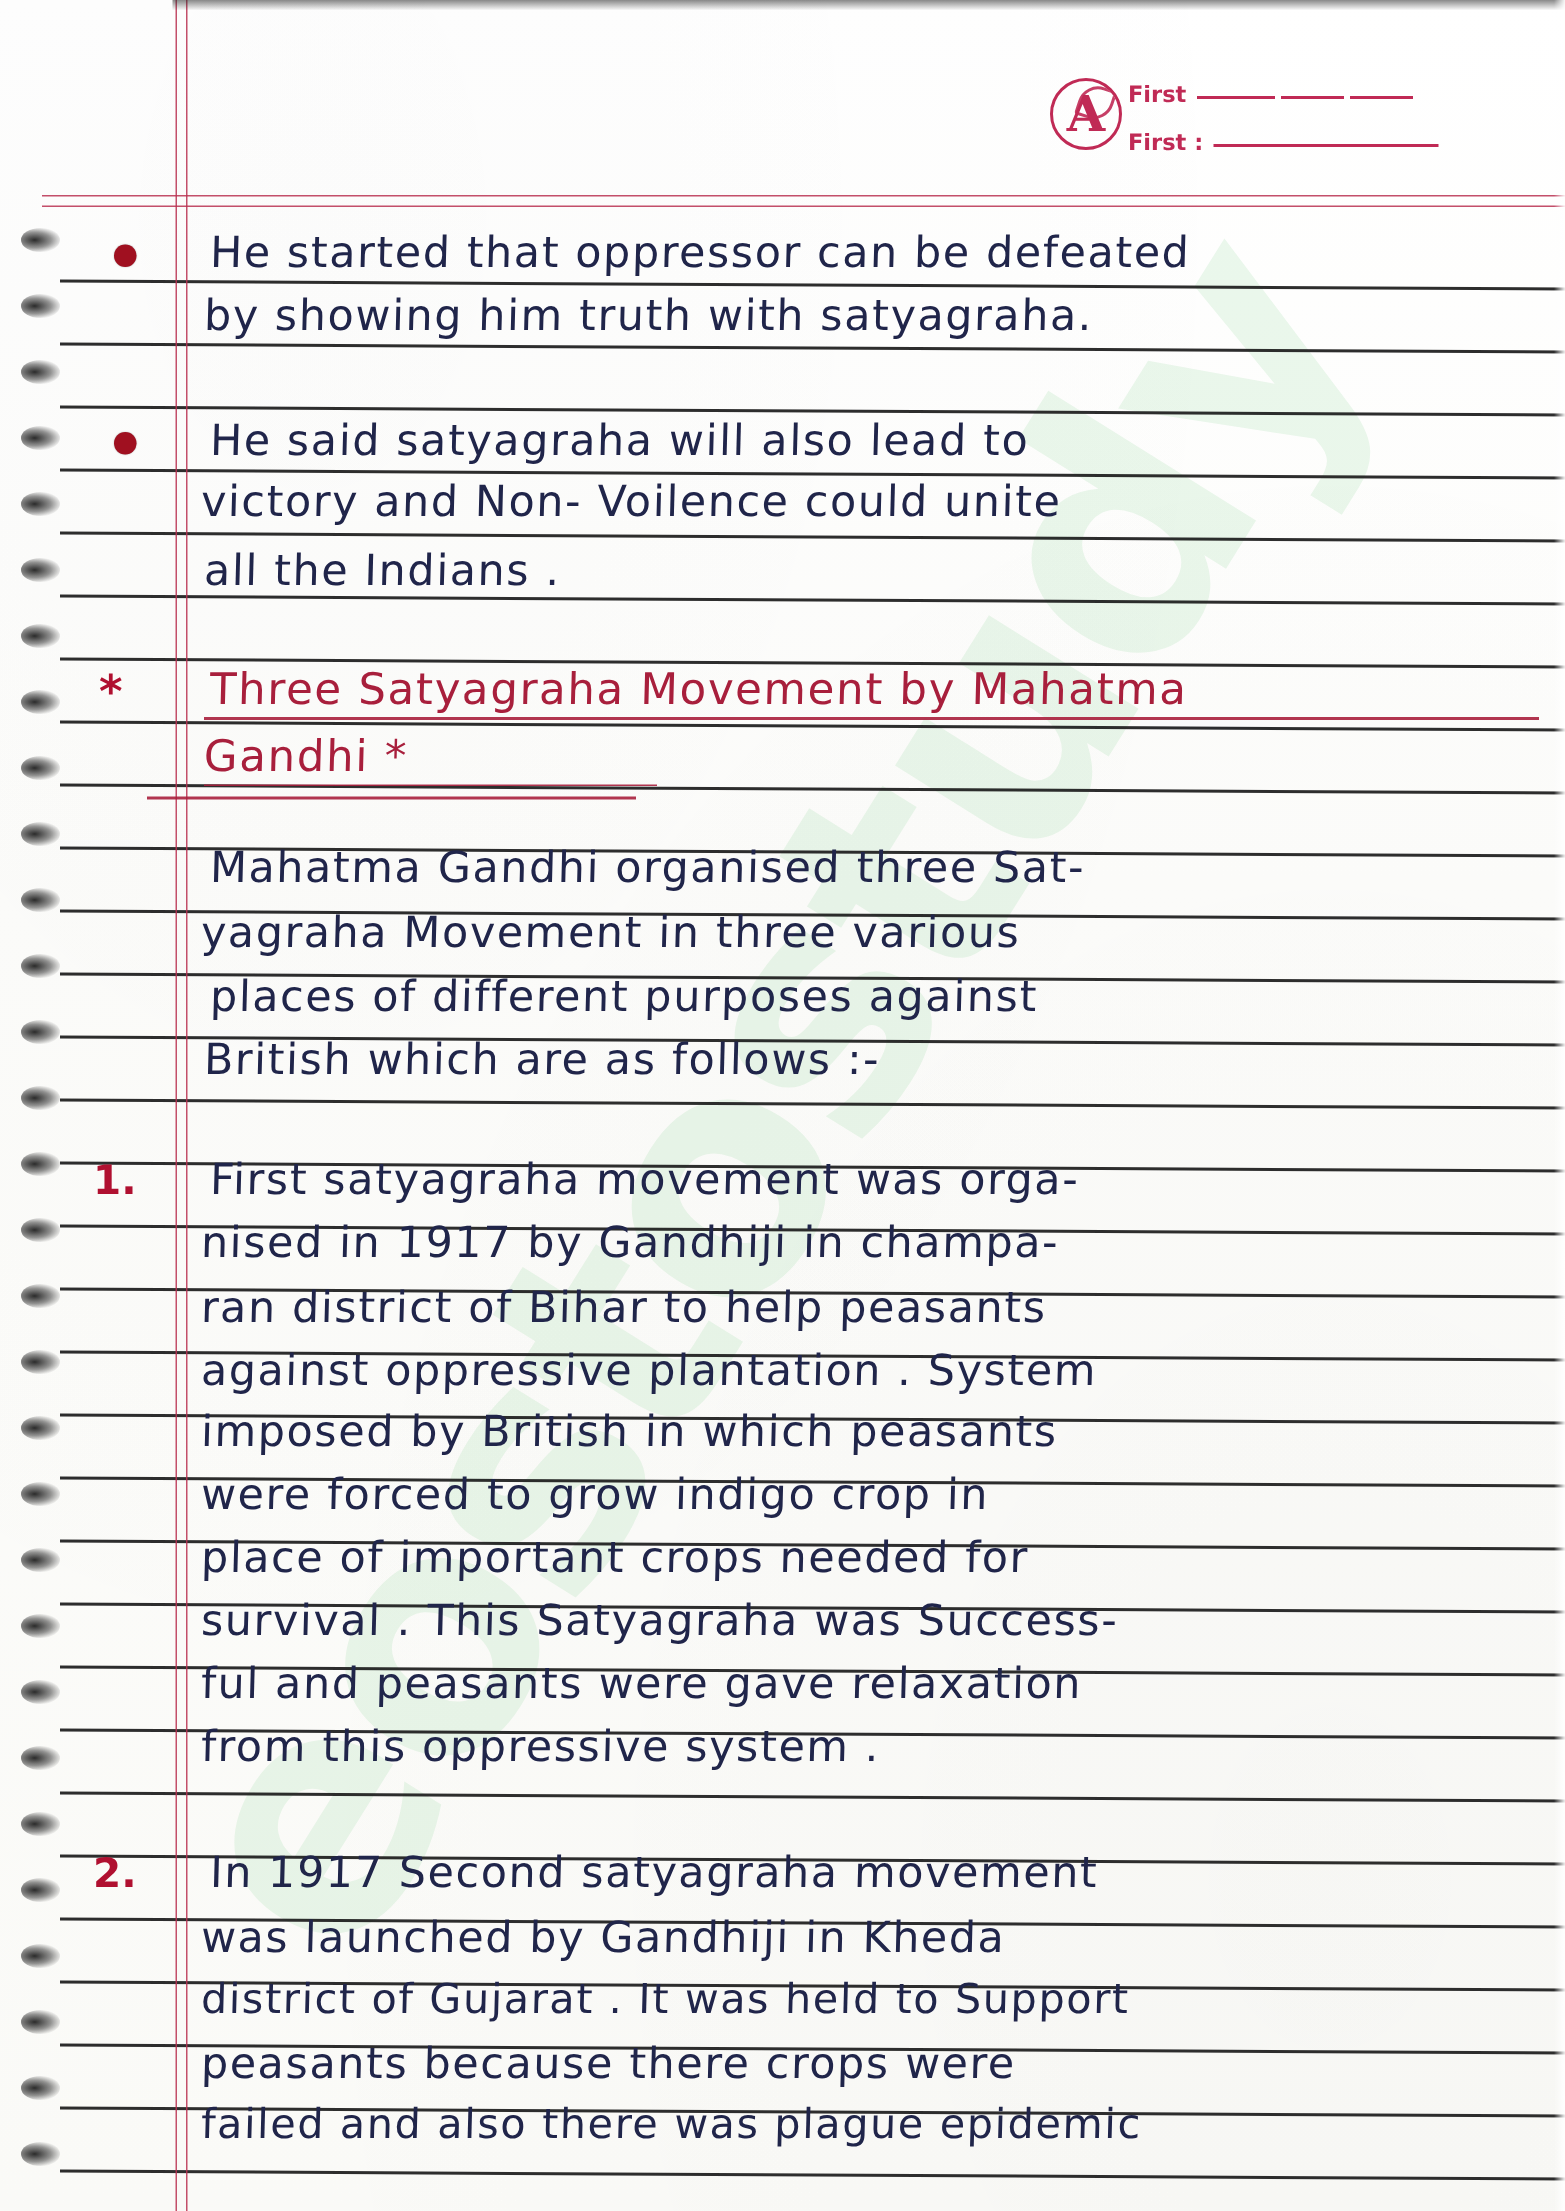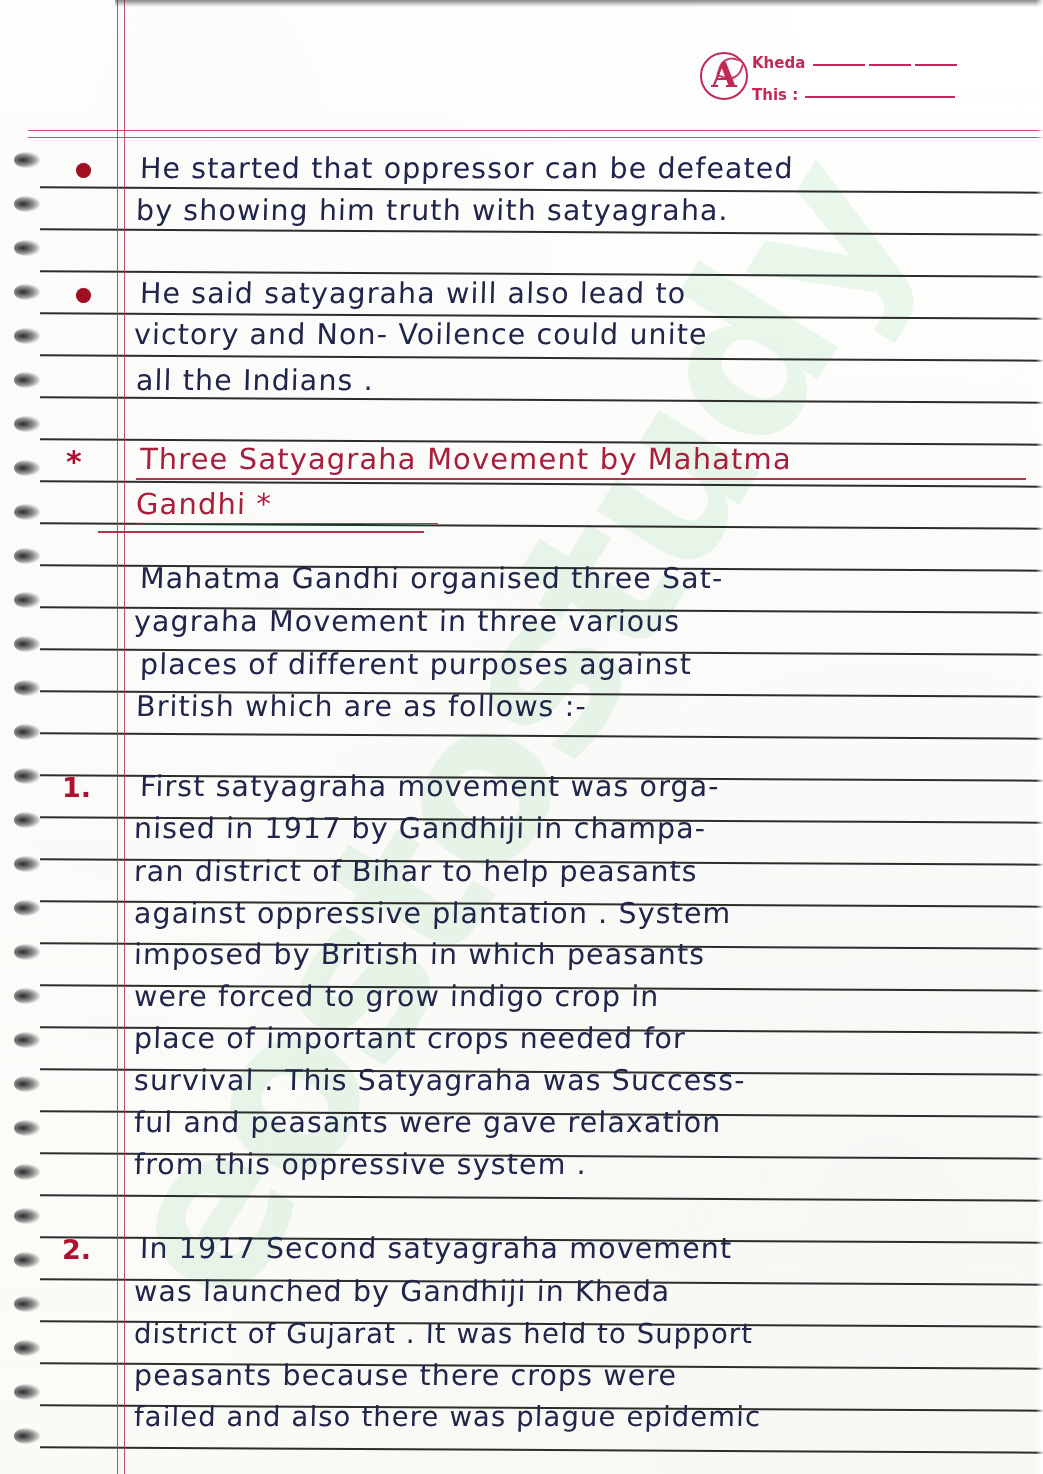--- a/index.html
+++ b/index.html
@@ -303,25 +303,25 @@
   <div class="hrule" style="left:28px;right:0;top:137px;"></div>
 
   <div class="top-smudge"></div>
 
   <div class="header-block">
     <div class="logo">
       <div class="glyphA">A</div>
       <div class="swoosh"></div>
     </div>
     <div class="hdr-row r1">
-      <span>Kheda</span>
+      <span>First</span>
       <span class="hdr-dash d1"></span><span class="hdr-dash d2"></span><span class="hdr-dash d3"></span>
     </div>
     <div class="hdr-row r2">
-      <span>This :</span>
+      <span>First :</span>
       <span class="hdr-dash dlong"></span>
     </div>
   </div>
 
   <div class="marker bullet-dot" style="left:76px;top:163px"></div>
   <div class="hw line-text ink-blue" style="top:152px">He started that oppressor can be defeated</div>
   <div class="hw line-text ink-blue" style="top:194px;left:136px">by showing him truth with satyagraha.</div>
 
   <div class="marker bullet-dot" style="left:76px;top:288px"></div>
   <div class="hw line-text ink-blue" style="top:277px">He said satyagraha will also lead to</div>

